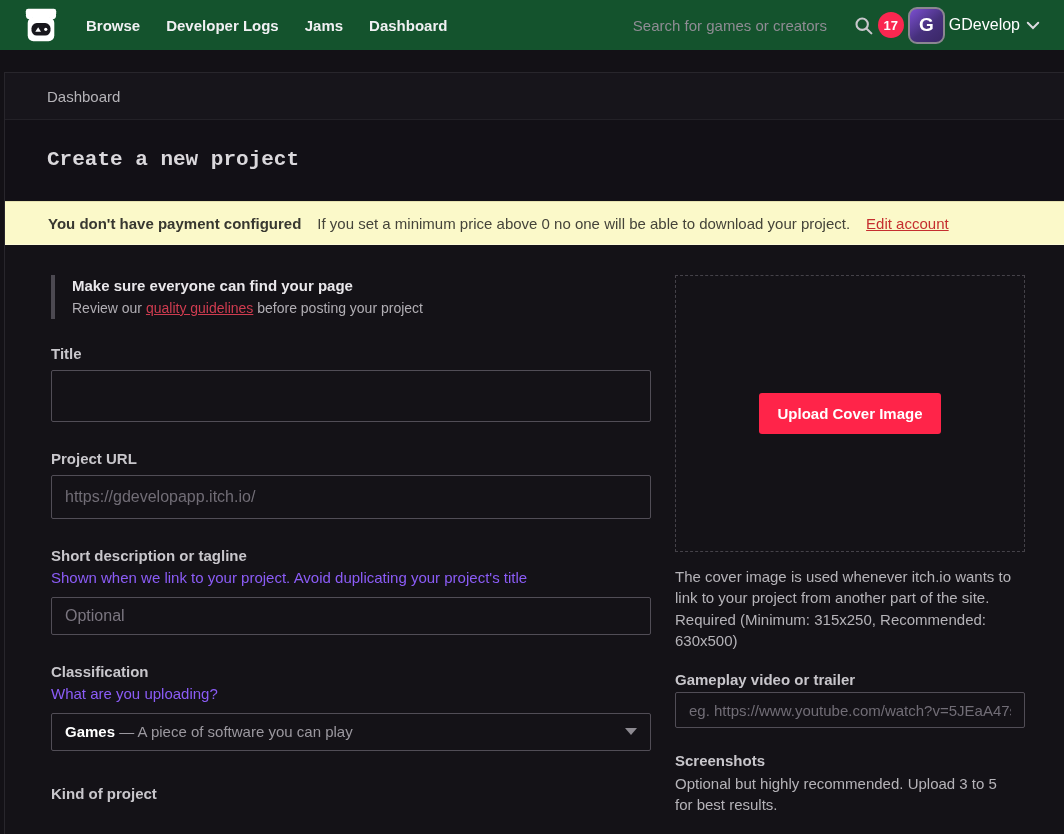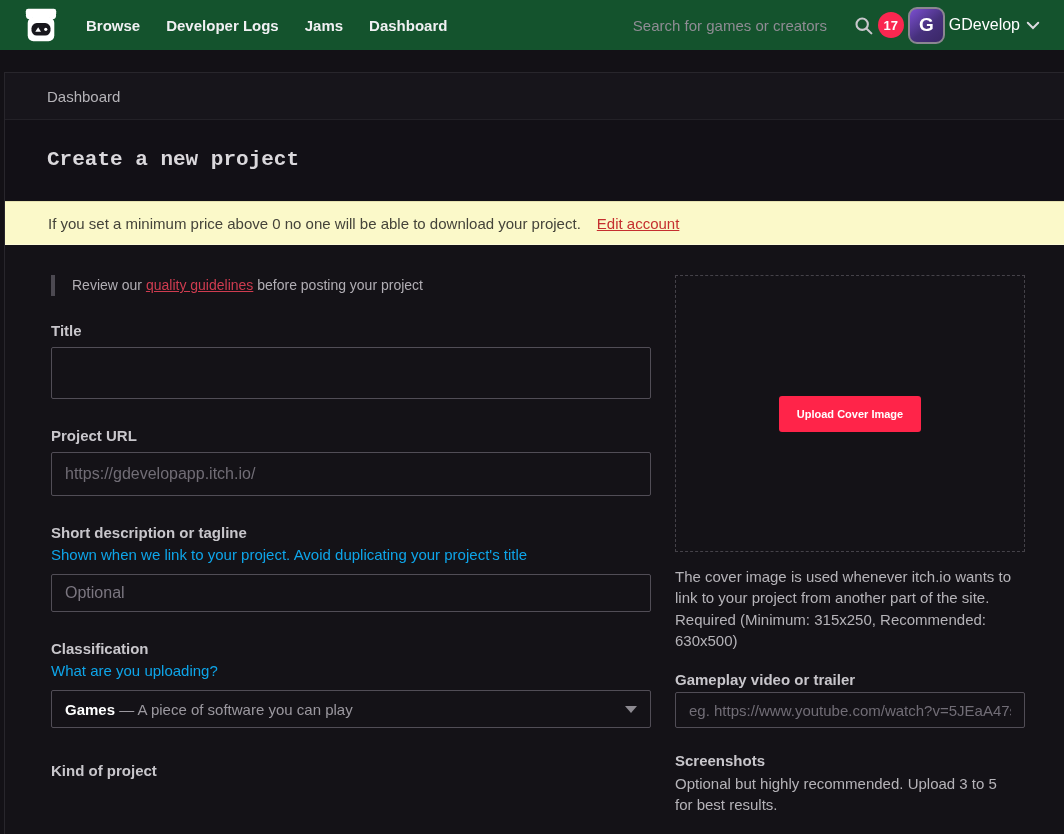--- a/index.html
+++ b/index.html
@@ -75,21 +75,21 @@
   .form-area { display:flex; padding:30px 0 0 46px; gap:24px; background:#141217; }
   .col-left { width:600px; flex:none; }
   .col-right { width:350px; flex:none; }
 
   .quality-note { border-left:4px solid #4c4951; padding-left:17px; margin-bottom:26px; }
   .quality-heading { color:#e9e7eb; font-weight:700; font-size:15px; line-height:1.5; }
   .quality-line { color:#b1aeb4; font-size:14px; line-height:1.5; }
   .link-red { color:#cf3c50; text-decoration:underline; cursor:pointer; }
 
   .field-label { color:#c8c6cb; font-weight:700; font-size:15px; margin-bottom:8px; }
-  .field-help { color:#0ea5e9; font-size:15px; margin-bottom:9px; line-height:1.4; }
+  .field-help { color:#8b5cf6; font-size:15px; margin-bottom:9px; line-height:1.4; }
 
   .text-input {
     width:100%; background:transparent;
     border:1px solid #514d56; border-radius:2px;
     color:#c7c5ca; font-size:16px; padding:0 13px;
     outline:none; font-family:"Liberation Sans", sans-serif;
   }
   .text-input::placeholder { color:#716d76; }
   .input-title { height:52px; margin-bottom:28px; }
   .input-url { height:44px; margin-bottom:28px; }
@@ -111,21 +111,21 @@
   }
   .clipped-label { margin-top:30px; }
 
   
   .cover-box {
     height:277px; border:1px dashed #454249;
     display:flex; align-items:center; justify-content:center;
     margin-bottom:14px; cursor:pointer;
   }
   .btn-primary {
-    background:#ff2449; color:#fff; font-weight:700; font-size:11px;
+    background:#ff2449; color:#fff; font-weight:700; font-size:15px;
     border:none; border-radius:3px; padding:12px 18px; cursor:pointer;
     font-family:"Liberation Sans", sans-serif;
   }
   .cover-help { color:#b5b3b8; font-size:15px; line-height:1.42; margin-bottom:20px; }
 
   .video-label { margin-bottom:4px; }
   .video-help { color:#b5b3b8; font-size:15px; margin-bottom:10px; position:relative; }
   .spinner-circle {
     position:absolute; left:176px; top:-2px;
     width:22px; height:22px; border-radius:50%;
@@ -181,29 +181,31 @@
 
   <div class="breadcrumb-row">
     <span class="breadcrumb">Dashboard</span>
   </div>
 
   <div class="title-section">
     <h1 class="page-title">Create a new project</h1>
   </div>
 
   <div class="banner">
+    <span class="banner-bold">You don't have payment configured</span>
     <span class="banner-text">If you set a minimum price above 0 no one will be able to download your project.</span>
     <span class="banner-link">Edit account</span>
   </div>
 
   <div class="form-area">
 
     <div class="col-left">
 
       <div class="quality-note">
+        <div class="quality-heading">Make sure everyone can find your page</div>
         <div class="quality-line">
           <span>Review our </span><span class="link-red">quality guidelines</span><span> before posting your project</span>
         </div>
       </div>
 
       <div class="field-label">Title</div>
       <input class="text-input input-title" type="text" style="">
 
       <div class="field-label">Project URL</div>
       <input class="text-input input-url" type="text" placeholder="https://gdevelopapp.itch.io/" style="">

